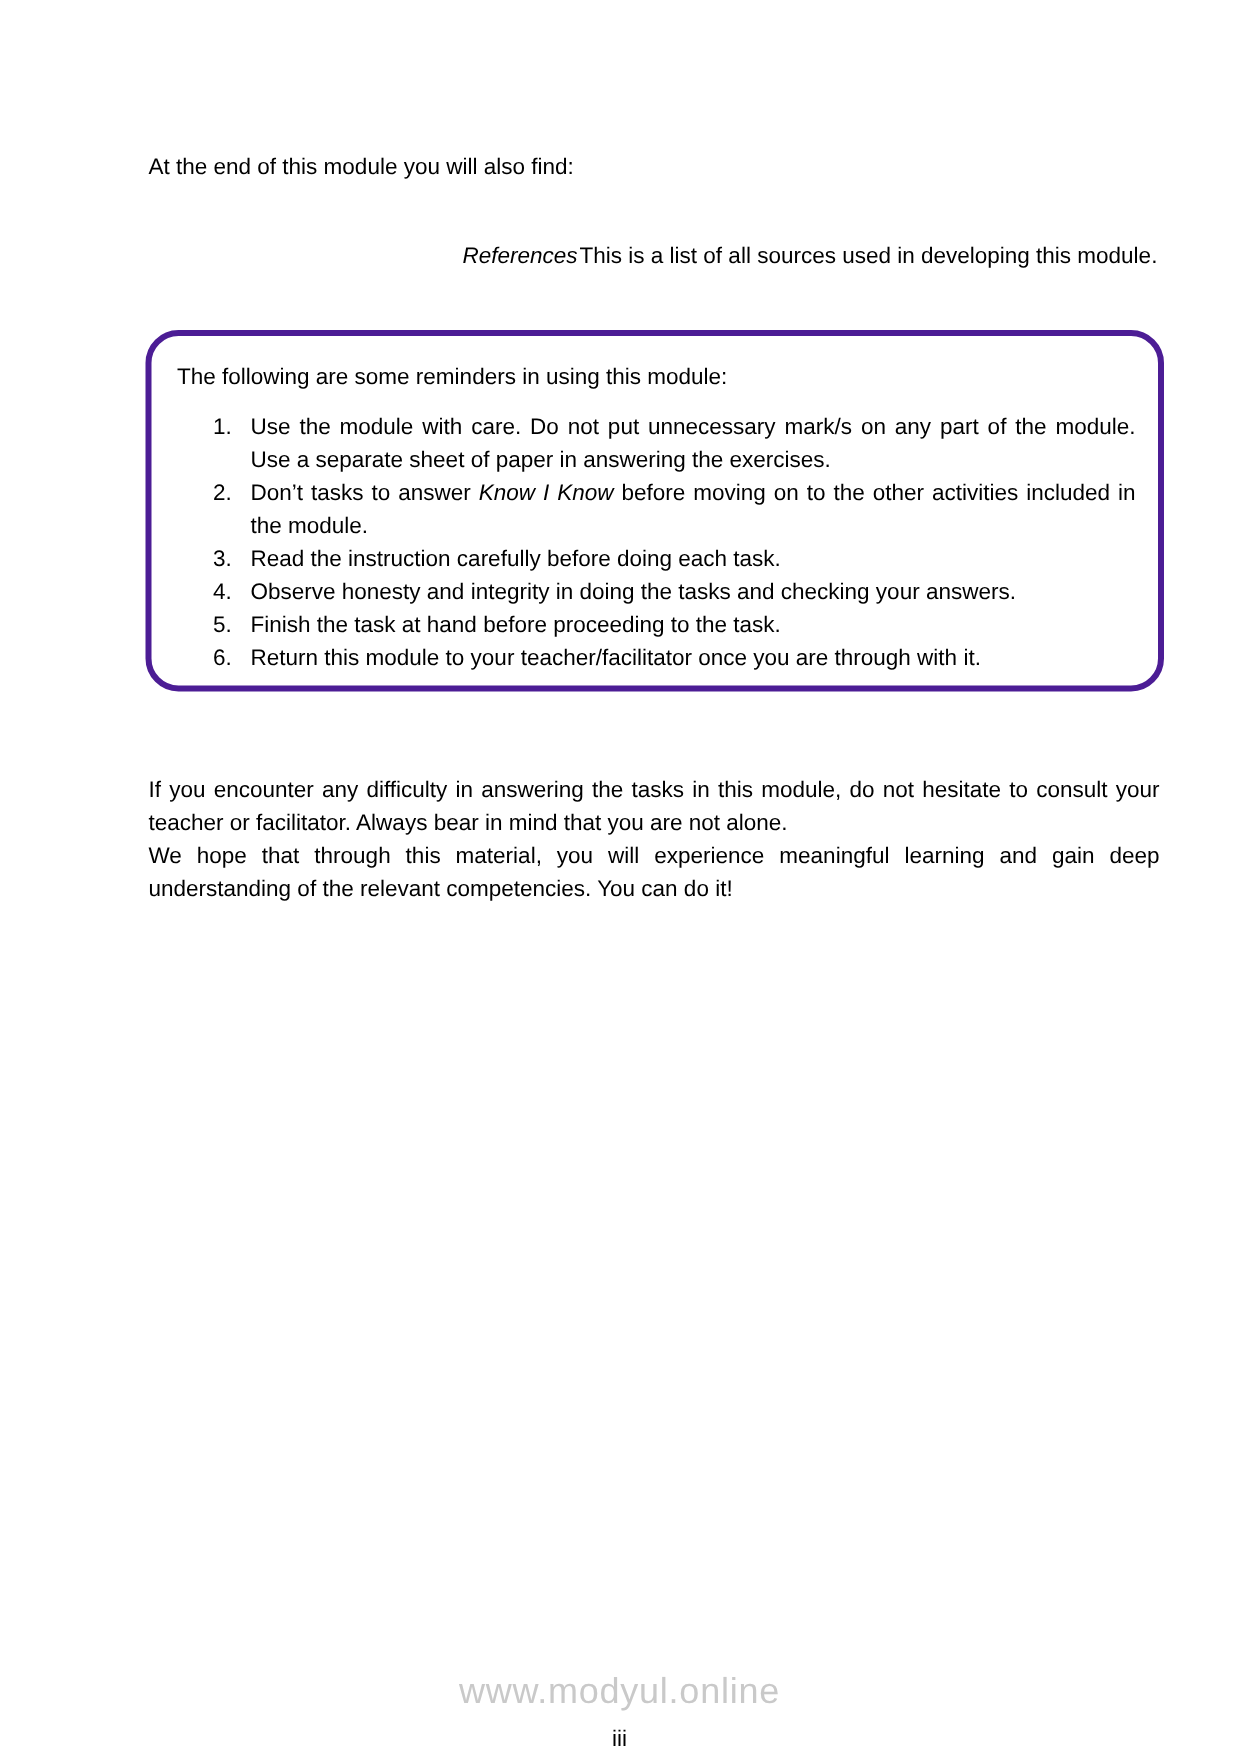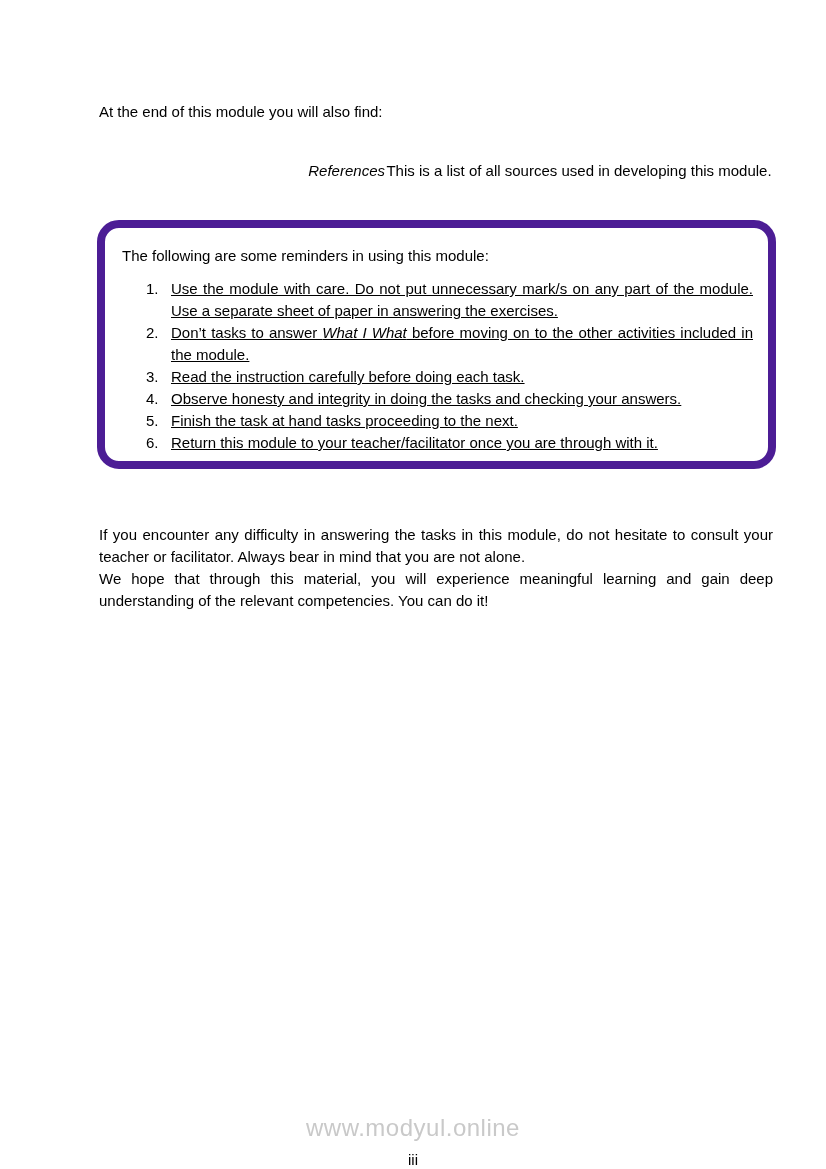--- a/index.html
+++ b/index.html
@@ -39,33 +39,32 @@
     font-style: italic;
     text-align: right;
   }
   .ref-desc {
     flex: 1;
     text-align: center;
   }
   .reminders-box {
     margin-left: -2px;
     margin-right: -3px;
-    border: 8px solid #4c1d95;
+    border: 4px solid #4c1d95;
     border-radius: 22px;
     padding: 17px 15px 7px 17px;
   }
   .box-title {
     margin: 0;
   }
   .reminders-list {
     list-style: none;
     counter-reset: rem;
     margin: 11px 0 0 0;
     padding: 0 0 0 49px;
-    text-decoration: underline;
   }
   .reminders-list li {
     counter-increment: rem;
     position: relative;
     text-align: justify;
   }
   .reminders-list li::before {
     content: counter(rem) ".";
     position: absolute;
     left: -25px;
@@ -109,24 +108,24 @@
 
     <div class="ref-row">
       <span class="ref-term">References</span>
       <span class="ref-desc">This is a list of all sources used in developing this module.</span>
     </div>
 
     <div class="reminders-box">
       <p class="box-title">The following are some reminders in using this module:</p>
       <ol class="reminders-list">
         <li><span>Use the module with care. Do not put unnecessary mark/s on any part of the module. Use a separate sheet of paper in answering the exercises.</span><i></i><span></span></li>
-        <li><span>Don’t tasks to answer </span><i>What I What</i><span> before moving on to the other activities included in the module.</span></li>
+        <li><span>Don’t tasks to answer </span><i>Know I Know</i><span> before moving on to the other activities included in the module.</span></li>
         <li><span>Read the instruction carefully before doing each task.</span><i></i><span></span></li>
         <li><span>Observe honesty and integrity in doing the tasks and checking your answers.</span><i></i><span></span></li>
-        <li><span>Finish the task at hand tasks proceeding to the next.</span><i></i><span></span></li>
+        <li><span>Finish the task at hand before proceeding to the task.</span><i></i><span></span></li>
         <li><span>Return this module to your teacher/facilitator once you are through with it.</span><i></i><span></span></li>
       </ol>
     </div>
 
     <p class="para para-1">If you encounter any difficulty in answering the tasks in this module, do not hesitate to consult your teacher or facilitator. Always bear in mind that you are not alone.</p>
     <p class="para para-2">We hope that through this material, you will experience meaningful learning and gain deep understanding of the relevant competencies. You can do it!</p>
 
   </div>
 
   <div class="page-number">iii</div>

